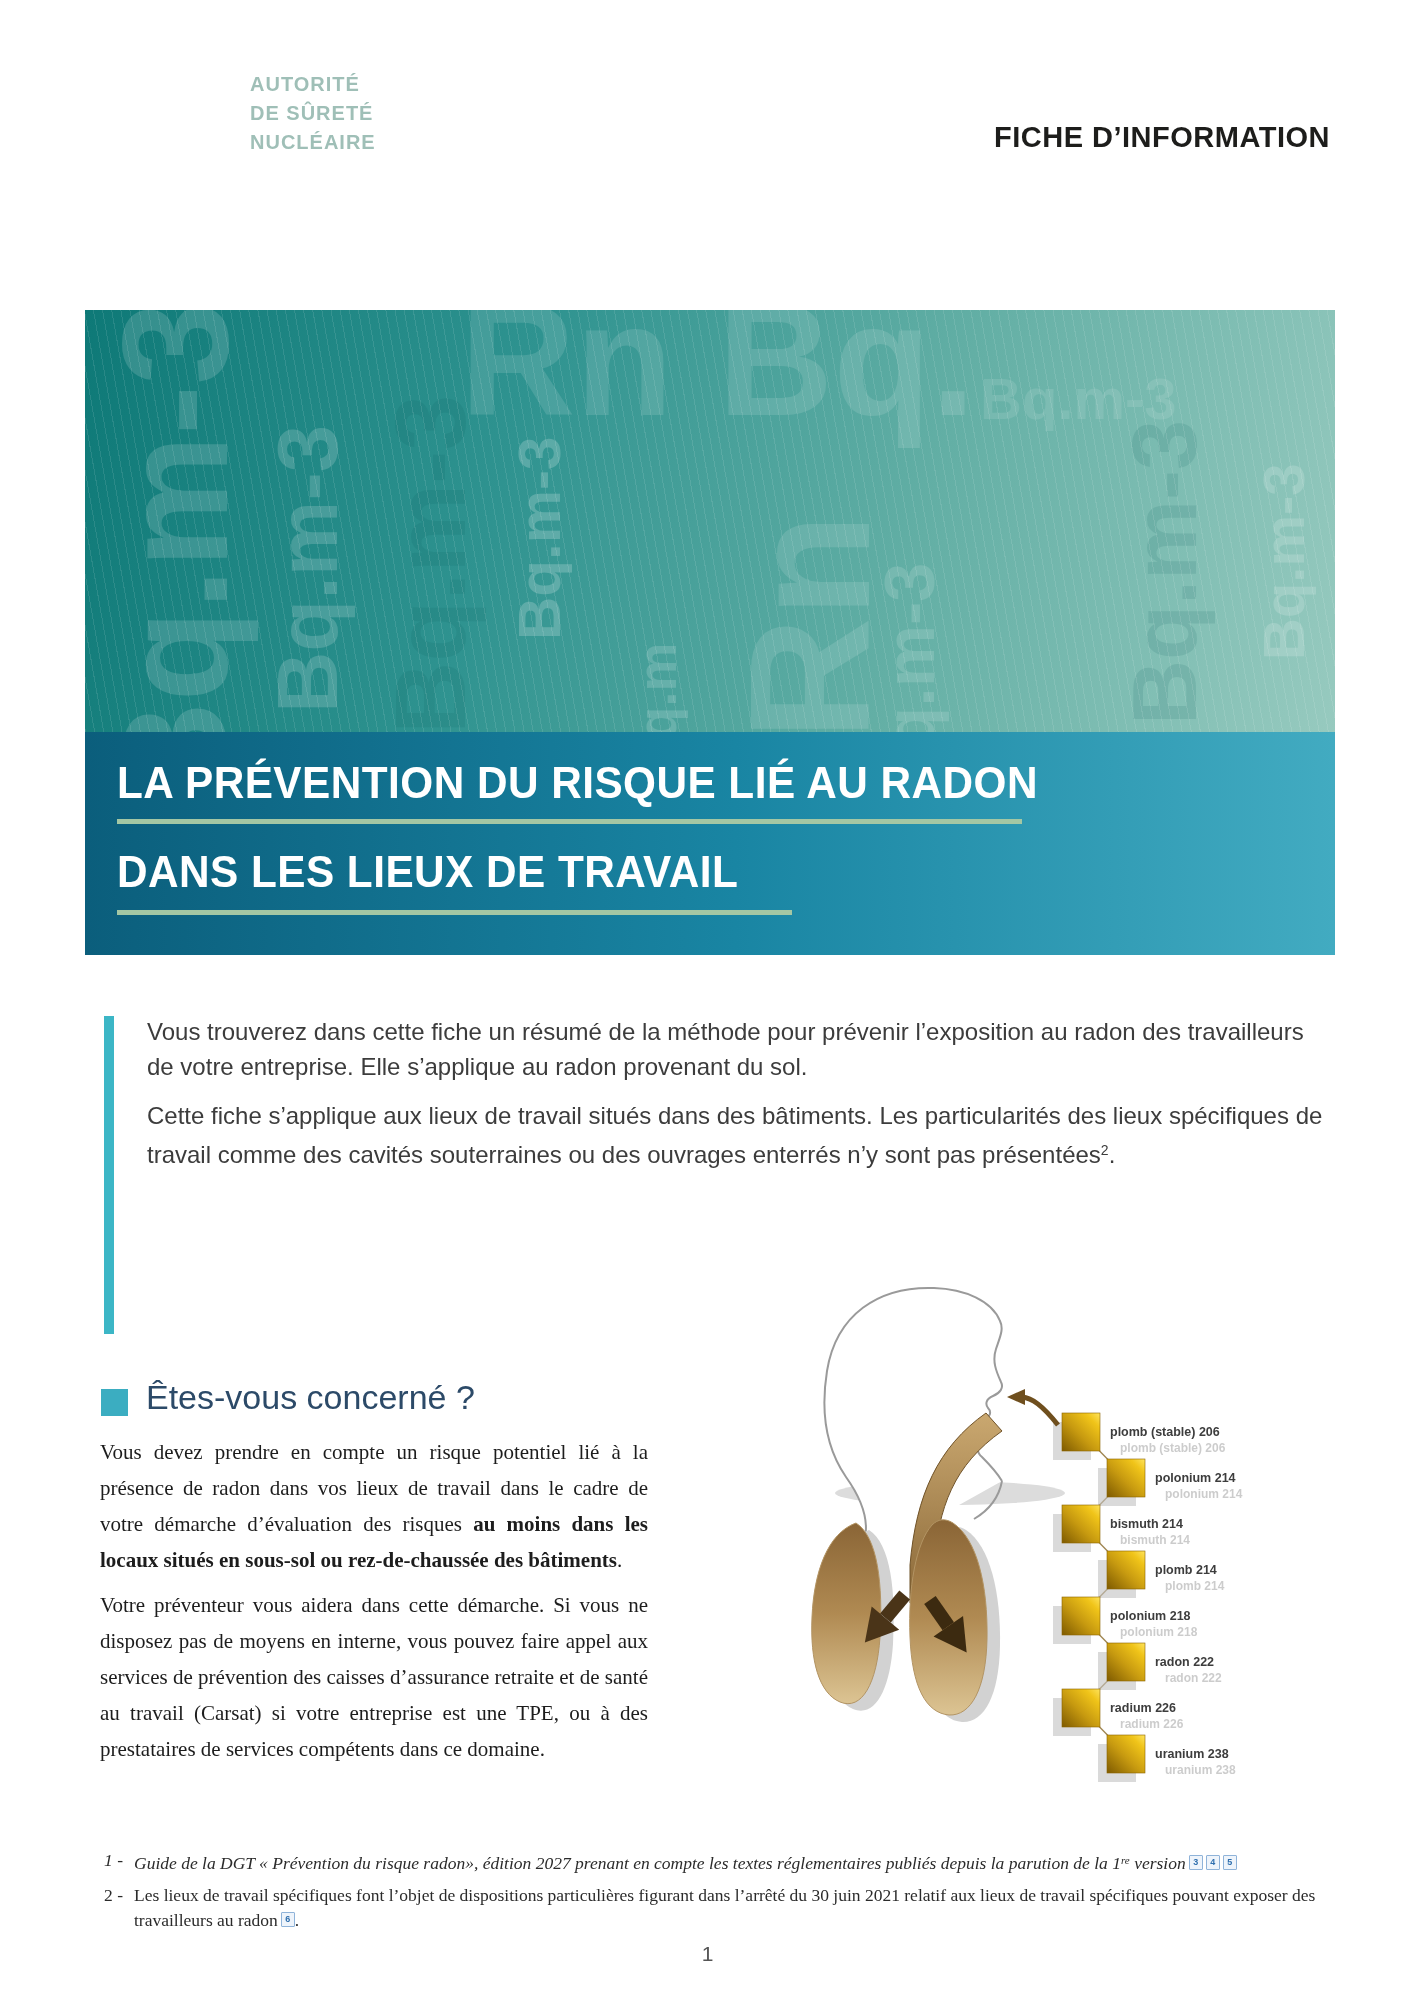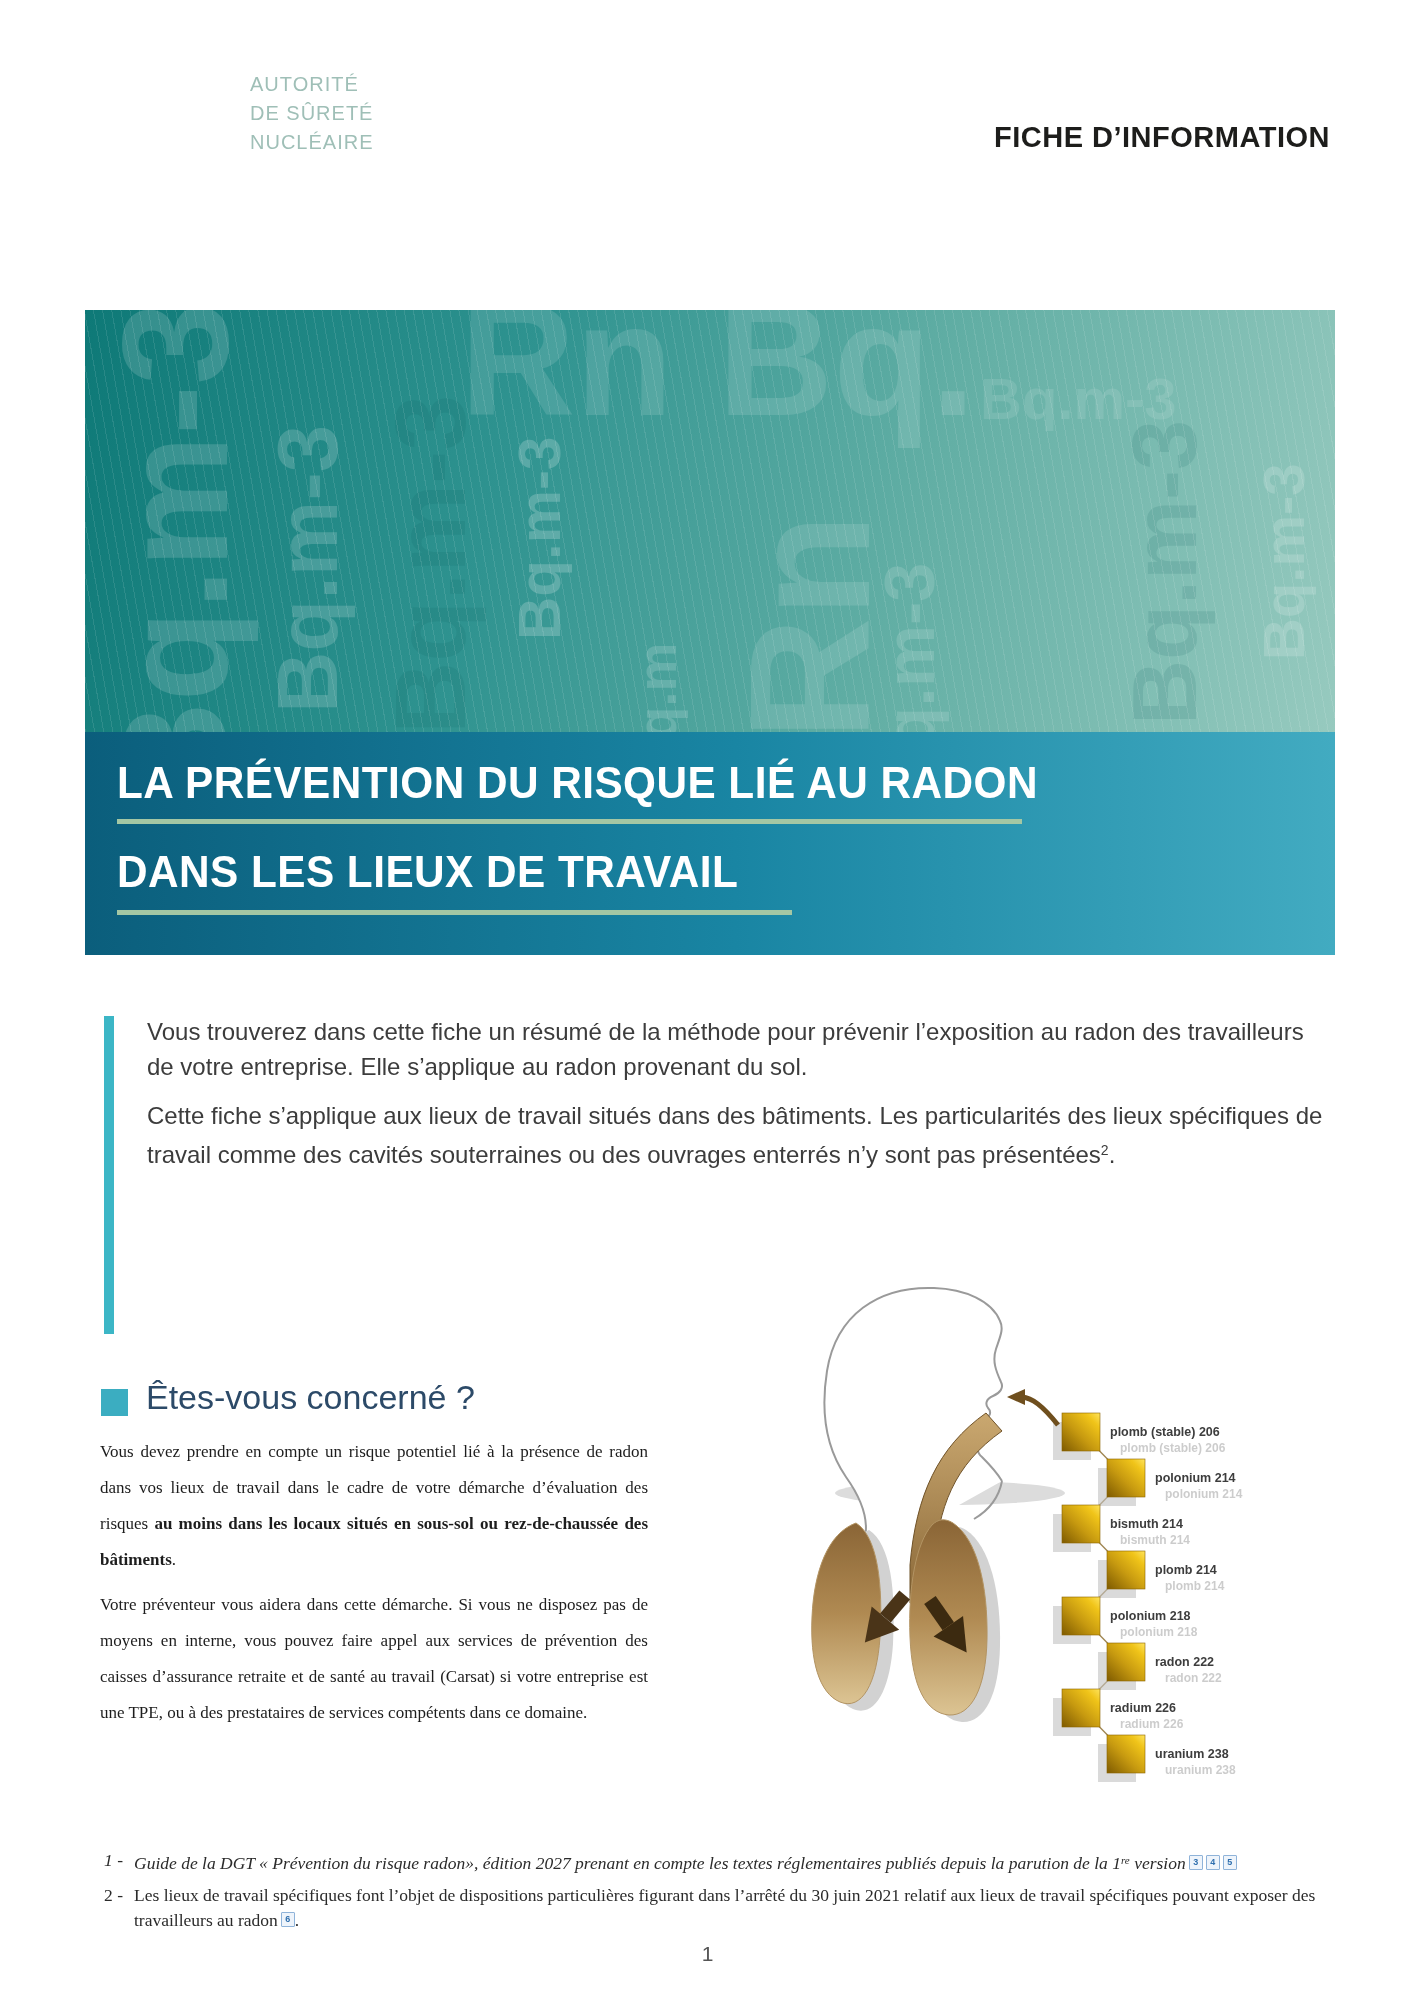--- a/index.html
+++ b/index.html
@@ -2,21 +2,21 @@
 <html><head>
 <meta charset="utf-8">
 <style>
   html,body{margin:0;padding:0;background:#e8e8e8;}
   .page{position:relative;width:1415px;height:2000px;background:#ffffff;margin:0 auto;
         font-family:"Liberation Sans",sans-serif;overflow:hidden;}
 
   
   .logo-wrap{position:absolute;left:88px;top:52px;width:250px;height:160px;}
   .tagline{position:absolute;left:250px;top:70px;font-size:20px;line-height:29px;
-           letter-spacing:1px;color:#9fbfb7;font-weight:400;}
+           letter-spacing:1px;color:#9fbfb7;font-weight:700;}
   .doc-type{position:absolute;right:85px;top:86px;text-align:right;font-weight:700;
             font-size:29px;line-height:39px;color:#1d1d1b;letter-spacing:.5px;margin-top:32px;}
 
   
   .banner{position:absolute;left:85px;top:310px;width:1250px;height:645px;}
   .banner-pattern{position:relative;width:1250px;height:422px;overflow:hidden;
       background:linear-gradient(105deg,#0e7977 0%,#2f9390 34%,#63afa5 66%,#97cabf 100%);}
   .banner-pattern::after{content:"";position:absolute;inset:0;
       background:repeating-linear-gradient(80deg,rgba(255,255,255,.10) 0 1px,transparent 1px 9px);}
   .wm{position:absolute;font-weight:700;transform-origin:0 0;white-space:nowrap;line-height:1;}
@@ -35,21 +35,21 @@
   .intro{position:absolute;left:147px;top:1014px;width:1180px;font-size:24px;
          line-height:35px;color:#3c3c3c;}
   .intro p{margin:0 0 14px 0;}
   .sup-i{font-size:14px;vertical-align:8px;}
 
   
   .sec-square{position:absolute;left:101px;top:1389px;width:27px;height:27px;background:#3badc1;}
   .sec-heading{position:absolute;left:146px;top:1378px;font-size:34px;color:#2c4a68;}
 
   .body-col{position:absolute;left:100px;top:1434px;width:548px;
-      font-family:"Liberation Serif",serif;font-size:17px;line-height:36px;
+      font-family:"Liberation Serif",serif;font-size:21px;line-height:36px;
       text-align:justify;color:#1d1d1d;}
   .body-col p{margin:0;}
   .body-col p + p{margin-top:9px;}
 
   
   .illu{position:absolute;left:650px;top:1285px;width:640px;height:520px;}
   .chain-label{font:700 12.5px "Liberation Sans",sans-serif;fill:#3d3d3d;}
   .chain-ghost{font:700 12px "Liberation Sans",sans-serif;fill:#8f8f8f;opacity:.45;}
 
   

